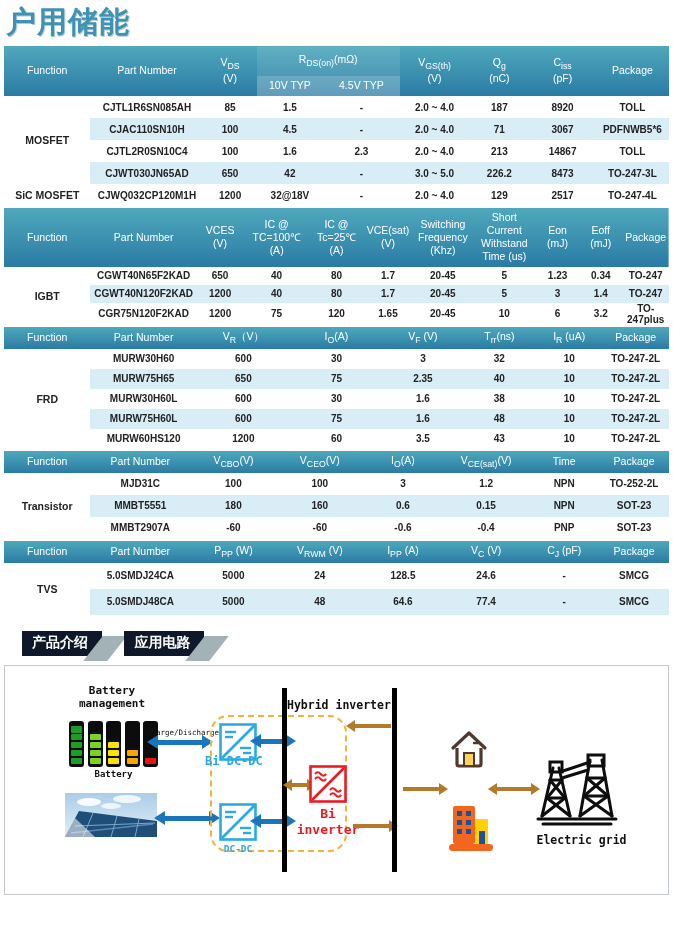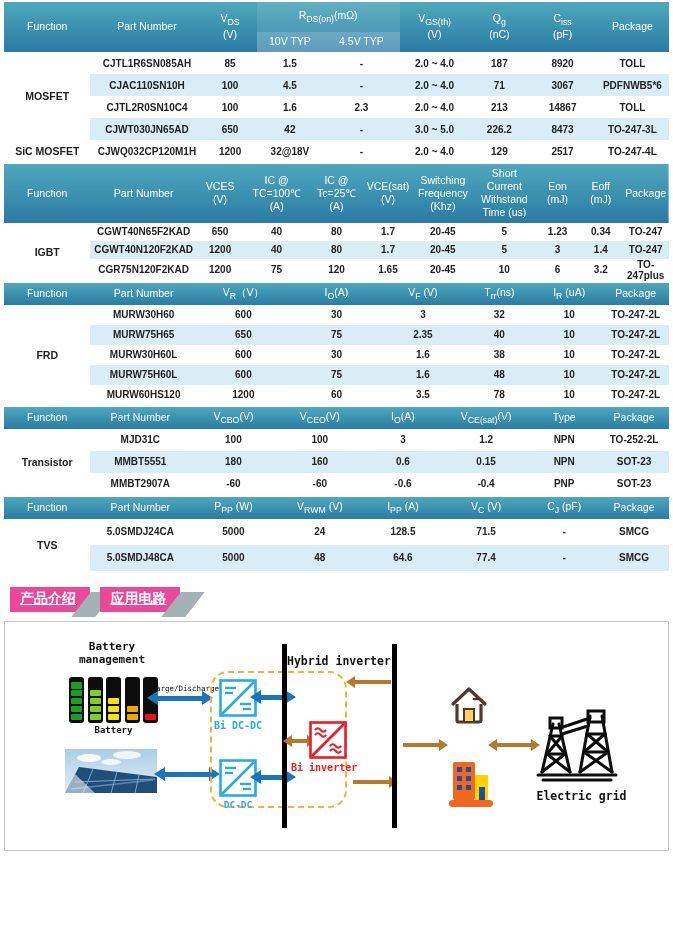--- a/index.html
+++ b/index.html
@@ -38,22 +38,22 @@
   .t2 td { height: 18px; }
   .t2 th { font-size: 10px; }
   .t3 td { height: 20px; }
   .t4 td { height: 22px; }
   .t5 td { height: 26px; }
   .t1 thead tr:first-child th { height: 30px; }
 
   
   .badge {
     position: relative; display: inline-block; z-index: 1;
-    background: #ec4899; color: #fff; font-size: 14px; font-weight: bold;
-    padding: 3px 14px 4px 10px; margin-left: 6px; text-decoration: underline;
+    background: #0f172a; color: #fff; font-size: 14px; font-weight: bold;
+    padding: 3px 14px 4px 10px; margin-left: 18px;
   }
   .badge::after {
     content: ""; position: absolute; top: 5px; right: -15px; width: 24px;
     height: 100%; background: #a3b2b6; transform: skewX(-38deg); z-index: -1;
   }
   .sec-intro { margin-top: 14px; }
   .intro-text {
     margin: 9px 2px 6px 2px; font-size: 13px; color: #1b1b1b;
     line-height: 1.85; text-align: justify;
   }
@@ -96,20 +96,21 @@
     display: flex; flex-direction: column-reverse; gap: 1.5px; padding: 2.5px 2px;
   }
   .seg { height: 6.4px; border-radius: 1px; }
   .dicon { position: absolute; }
 </style>
 </head>
 <body>
 
 <div class="page">
 
+  <h1 class="page-title">户用储能</h1>
 
   <table class="spec t1">
       <colgroup>
         <col style="width: 13%;">
         <col style="width: 17%;">
         <col style="width: 8%;">
         <col style="width: 10%;">
         <col style="width: 11.5%;">
         <col style="width: 10.5%;">
         <col style="width: 9%;">
@@ -315,21 +316,21 @@
           <td>1.6</td>
           <td>48</td>
           <td>10</td>
           <td>TO-247-2L</td>
         </tr>
         <tr>
           <td>MURW60HS120</td>
           <td>1200</td>
           <td>60</td>
           <td>3.5</td>
-          <td>78</td>
+          <td>43</td>
           <td>10</td>
           <td>TO-247-2L</td>
         </tr>
       </tbody>
     </table>
   <table class="spec t4">
       <colgroup>
         <col style="width: 13%;">
         <col style="width: 15%;">
         <col style="width: 13%;">
@@ -340,21 +341,21 @@
         <col style="width: 10.5%;">
       </colgroup>
       <thead>
         <tr>
           <th>Function</th>
           <th>Part  Number</th>
           <th>V<sub>CBO</sub>(V)</th>
           <th>V<sub>CEO</sub>(V)</th>
           <th>I<sub>O</sub>(A)</th>
           <th>V<sub>CE(sat)</sub>(V)</th>
-          <th>Type</th>
+          <th>Time</th>
           <th>Package</th>
         </tr>
       </thead>
       <tbody>
         <tr>
           <td rowspan="3" class="func">Transistor</td>
           <td>MJD31C</td>
           <td>100</td>
           <td>100</td>
           <td>3</td>
@@ -405,21 +406,21 @@
           <th>Package</th>
         </tr>
       </thead>
       <tbody>
         <tr>
           <td rowspan="2" class="func">TVS</td>
           <td>5.0SMDJ24CA</td>
           <td>5000</td>
           <td>24</td>
           <td>128.5</td>
-          <td>71.5</td>
+          <td>24.6</td>
           <td>-</td>
           <td>SMCG</td>
         </tr>
         <tr class="hl">
           <td>5.0SMDJ48CA</td>
           <td>5000</td>
           <td>48</td>
           <td>64.6</td>
           <td>77.4</td>
           <td>-</td>
@@ -500,21 +501,21 @@
     <div class="dashed-box"></div>
 
     <svg class="conv" style="left:214px;top:57px;" viewBox="0 0 38 38">
       <rect x="1.5" y="1.5" width="35" height="35" fill="#fff" stroke="#29abe2" stroke-width="2.6"></rect>
       <line x1="3" y1="35" x2="35" y2="3" stroke="#29abe2" stroke-width="2.6"></line>
       <line x1="6" y1="9" x2="17" y2="9" stroke="#29abe2" stroke-width="2.4"></line>
       <line x1="6" y1="14" x2="14" y2="14" stroke="#29abe2" stroke-width="2.4"></line>
       <line x1="21" y1="25" x2="32" y2="25" stroke="#29abe2" stroke-width="2.4"></line>
       <line x1="24" y1="30" x2="32" y2="30" stroke="#29abe2" stroke-width="2.4"></line>
     </svg>
-    <div class="dlabel" style="left:200px;top:98px;width:66px;text-align:center;font-size:10px;color:#29abe2;">Bi DC-DC</div>
+    <div class="dlabel" style="left:200px;top:88px;width:66px;text-align:left;font-size:12px;color:#29abe2;">Bi DC-DC</div>
 
     <svg class="conv" style="left:214px;top:137px;" viewBox="0 0 38 38">
       <rect x="1.5" y="1.5" width="35" height="35" fill="#fff" stroke="#29abe2" stroke-width="2.6"></rect>
       <line x1="3" y1="35" x2="35" y2="3" stroke="#29abe2" stroke-width="2.6"></line>
       <line x1="6" y1="9" x2="17" y2="9" stroke="#29abe2" stroke-width="2.4"></line>
       <line x1="6" y1="14" x2="14" y2="14" stroke="#29abe2" stroke-width="2.4"></line>
       <line x1="21" y1="25" x2="32" y2="25" stroke="#29abe2" stroke-width="2.4"></line>
       <line x1="24" y1="30" x2="32" y2="30" stroke="#29abe2" stroke-width="2.4"></line>
     </svg>
     <div class="dlabel" style="left:200px;top:177px;width:66px;text-align:center;font-size:9.5px;color:#29abe2;">DC-DC</div>
@@ -529,21 +530,21 @@
     <div class="arr a-l a-r" style="left:287px;top:117px;width:15px;"></div>
 
     <svg class="conv" style="left:304px;top:99px;" viewBox="0 0 38 38">
       <rect x="1.5" y="1.5" width="35" height="35" fill="#fff" stroke="#ed1c24" stroke-width="2.6"></rect>
       <line x1="3" y1="35" x2="35" y2="3" stroke="#ed1c24" stroke-width="2.6"></line>
       <path d="M6 9 q2.8 -3.4 5.6 0 t5.6 0" fill="none" stroke="#ed1c24" stroke-width="2"></path>
       <path d="M6 14 q2.8 -3.4 5.6 0 t5.6 0" fill="none" stroke="#ed1c24" stroke-width="2"></path>
       <path d="M21 25 q2.8 -3.4 5.6 0 t5.6 0" fill="none" stroke="#ed1c24" stroke-width="2"></path>
       <path d="M21 30 q2.8 -3.4 5.6 0 t5.6 0" fill="none" stroke="#ed1c24" stroke-width="2"></path>
     </svg>
-    <div class="dlabel" style="left:286px;top:140px;width:74px;font-size:10px;color:#ed1c24;">Bi inverter</div>
+    <div class="dlabel" style="left:286px;top:140px;width:74px;text-align:center;font-size:13px;color:#ed1c24;">Bi inverter</div>
 
     <div class="arr a-l" style="left:350px;top:58px;width:36px;"></div>
     <div class="arr a-r" style="left:348px;top:158px;width:36px;"></div>
 
     <div class="bus" style="left:387px;"></div>
 
     <div class="arr a-r" style="left:398px;top:121px;width:36px;"></div>
 
     <svg class="dicon" style="left:440px;top:60px;" width="48" height="46">
       <path d="M8 22 L24 7 L40 22" fill="none" stroke="#51382e" stroke-width="3.2" stroke-linecap="round" stroke-linejoin="round"></path>

